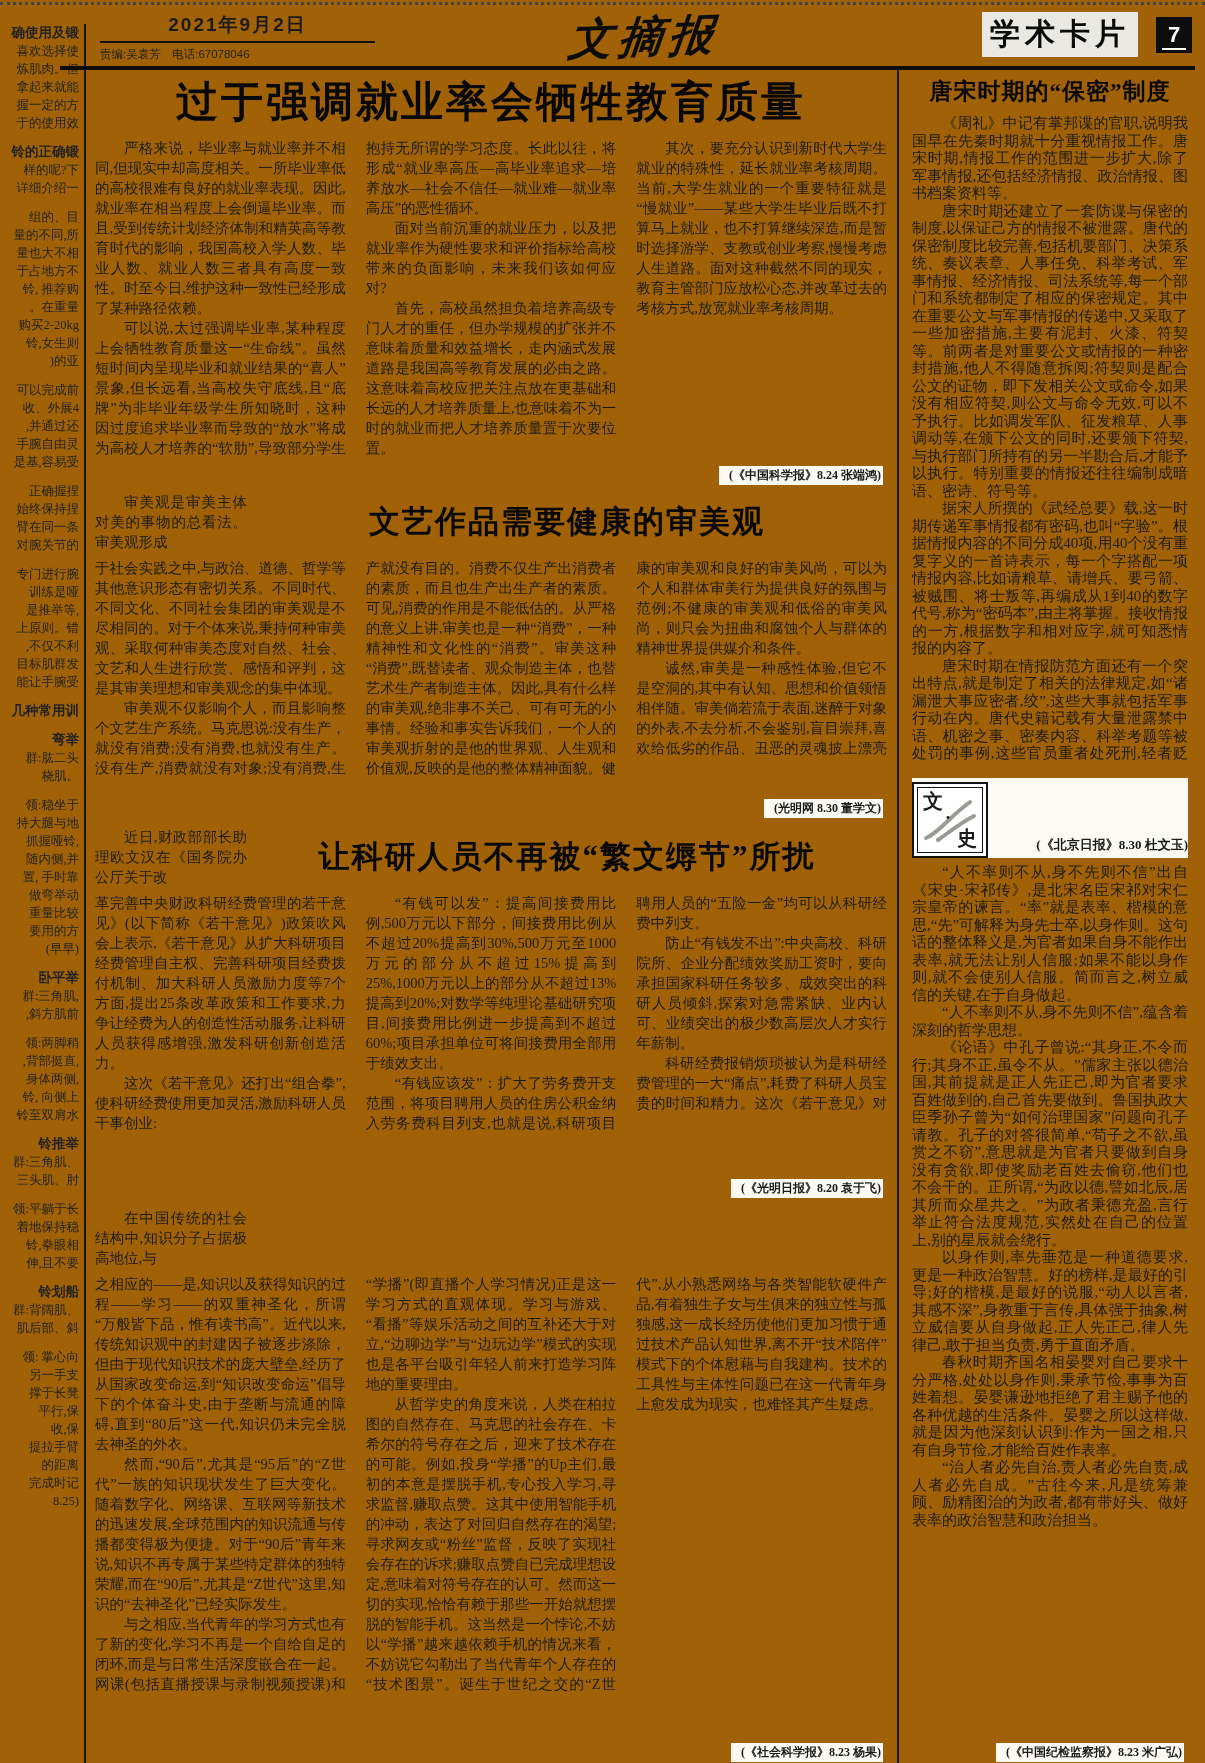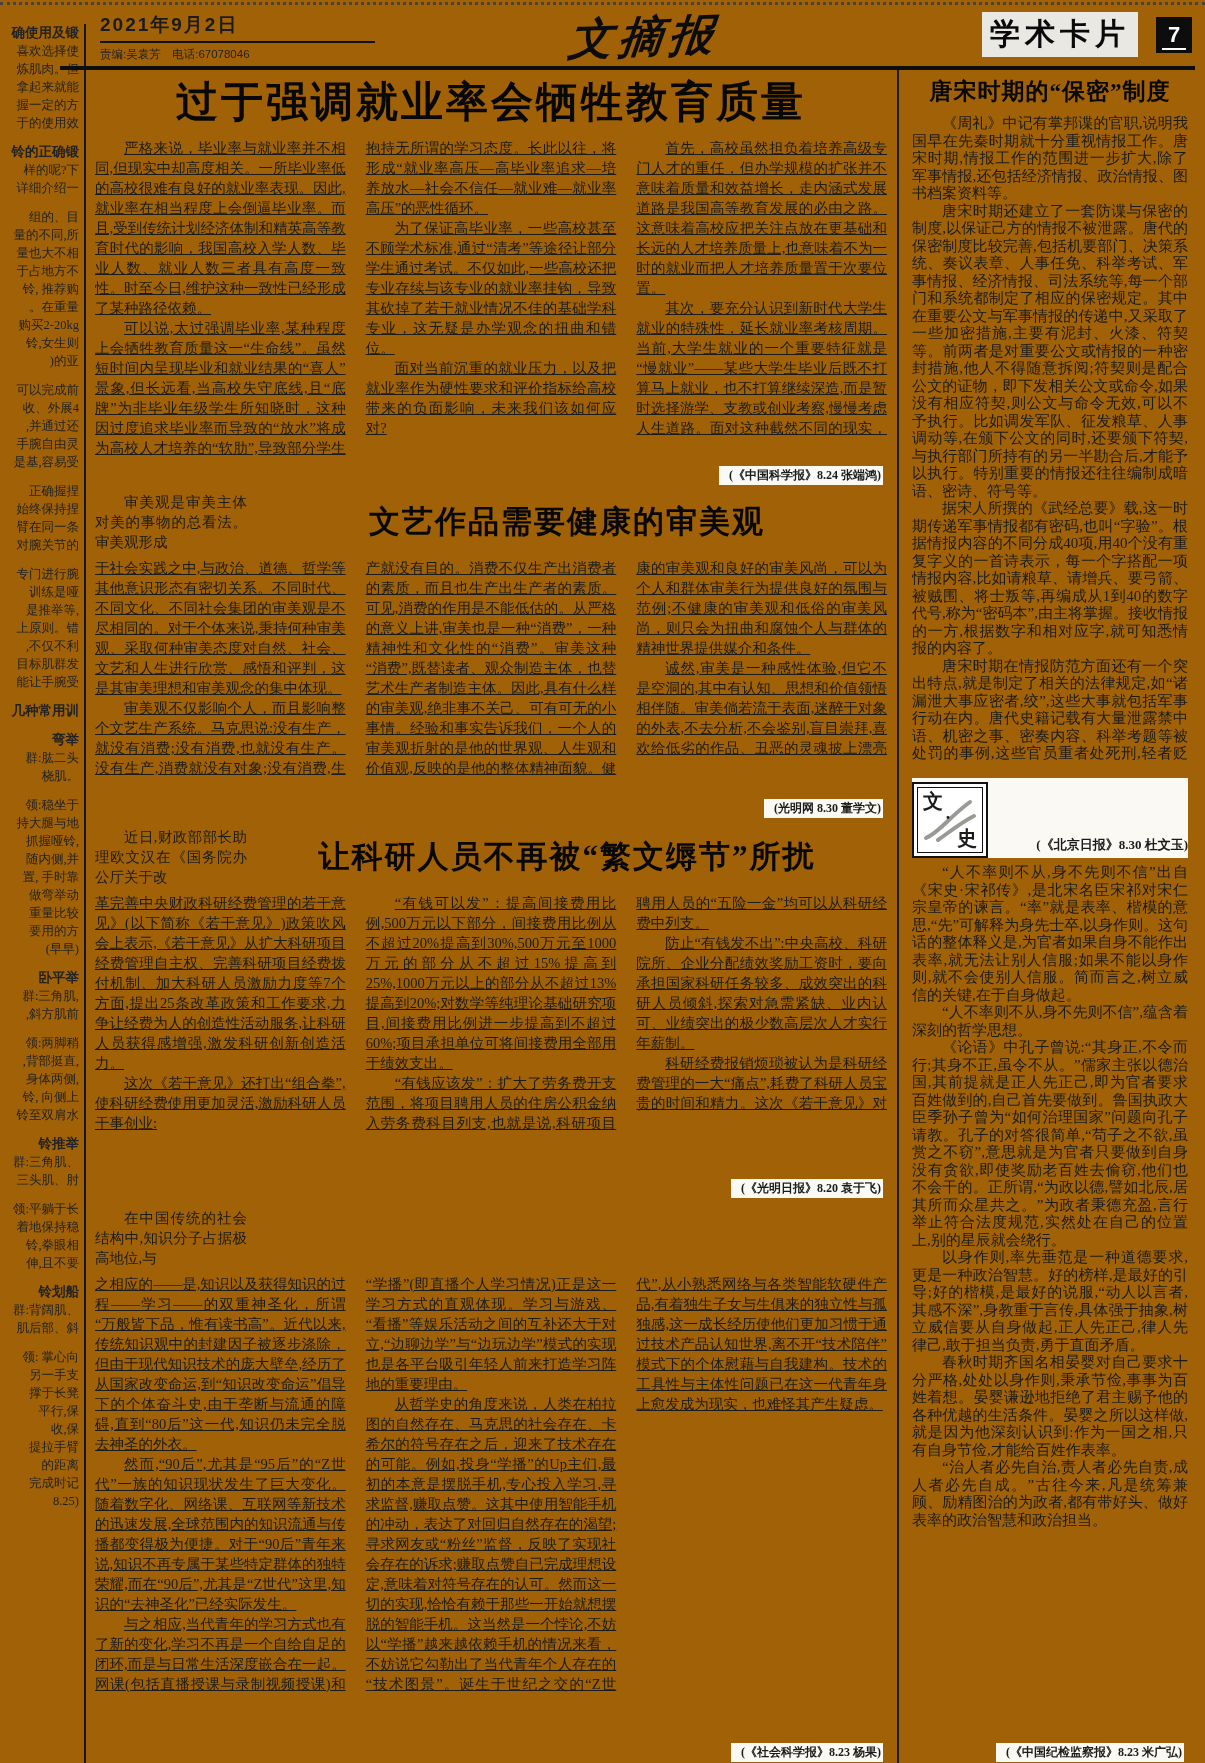--- a/index.html
+++ b/index.html
@@ -4,21 +4,21 @@
 <style>
   html,body{margin:0;padding:0;background:#d8d6d0;}
   .page{position:relative;width:1205px;height:1763px;margin:0 auto;background:#a16207;
         font-family:"Liberation Serif",serif;color:#1b1b1b;overflow:hidden;}
   .dotted-top{position:absolute;left:0;top:2px;width:1205px;border-top:3px dotted #444;}
 
   
   .masthead-row{position:absolute;left:96px;top:8px;width:1096px;height:56px;}
   .date-block{position:absolute;left:4px;top:4px;width:275px;}
   .date{font-size:19px;font-weight:bold;letter-spacing:2px;border-bottom:2px solid #111;
-        padding-bottom:3px;font-family:"Liberation Sans",sans-serif;}
+        padding-bottom:3px;font-family:"Liberation Sans",sans-serif;text-align:center;}
   .editor{font-size:11.5px;margin-top:4px;color:#222;font-family:"Liberation Sans",sans-serif;}
   .masthead{position:absolute;left:50%;top:0;transform:translateX(-50%) skewX(-8deg) rotate(-2deg);
         font-size:44px;font-weight:bold;font-style:italic;letter-spacing:6px;color:#0c0c0c;}
   .section-block{position:absolute;right:0;top:4px;display:flex;align-items:center;gap:18px;}
   .section{font-family:"Liberation Sans",sans-serif;font-weight:bold;font-size:30px;
         letter-spacing:5px;background:#e9e8e3;padding:2px 8px;color:#0a0a0a;}
   .pagenum{width:36px;height:36px;background:#0d0d0d;color:#fff;font-weight:bold;font-size:22px;
         display:flex;align-items:center;justify-content:center;
         font-family:"Liberation Sans",sans-serif;position:relative;}
   .pagenum::after{content:"";position:absolute;left:6px;right:6px;bottom:3px;height:2px;background:#fff;}
@@ -33,21 +33,21 @@
 
   
   .art{position:absolute;box-sizing:border-box;}
   .hl{margin:0;color:#080808;text-align:center;font-weight:900;font-family:"Liberation Serif",serif;}
   .hl-xl{font-size:42px;letter-spacing:3px;line-height:60px;}
   .hl-lg{font-size:31px;letter-spacing:2px;}
   .hrow{display:flex;align-items:stretch;margin-bottom:6px;}
   .intro{width:152px;flex:0 0 152px;font-size:14.5px;line-height:20px;text-align:justify;text-indent:2em;}
   .hrow .hl{flex:1;align-self:center;padding:0 8px;}
   .body{text-align:justify;overflow:hidden;}
-  .cols3{column-count:3;column-gap:20px;column-fill:auto;text-decoration:underline;}
+  .cols3{column-count:3;column-gap:20px;column-fill:auto;}
   .para{margin:0;font-size:14.5px;line-height:20px;text-indent:2em;}
   .body.cont .para:first-child{text-indent:0;}
   .rbody .para{font-size:15px;line-height:17.5px;}
   .source{position:absolute;right:4px;bottom:1px;font-weight:bold;font-size:12px;
         background:#faf9f4;padding:1px 2px 1px 10px;}
 
   #art-employment{left:95px;top:72px;width:792px;height:414px;}
   #art-employment .body{height:336px;margin-top:6px;}
 
   #art-aesthetics{left:95px;top:492px;width:792px;height:327px;}
@@ -188,21 +188,20 @@
   </header>
   <div class="header-rule"></div>
 
   <div class="v-divider"></div>
 
   <section class="art" id="art-employment">
     <h1 class="hl hl-xl">过于强调就业率会牺牲教育质量</h1>
     <div class="body cols3">
         <p class="para">严格来说，毕业率与就业率并不相同,但现实中却高度相关。一所毕业率低的高校很难有良好的就业率表现。因此,就业率在相当程度上会倒逼毕业率。而且,受到传统计划经济体制和精英高等教育时代的影响，我国高校入学人数、毕业人数、就业人数三者具有高度一致性。时至今日,维护这种一致性已经形成了某种路径依赖。</p>
         <p class="para">可以说,太过强调毕业率,某种程度上会牺牲教育质量这一“生命线”。虽然短时间内呈现毕业和就业结果的“喜人”景象,但长远看,当高校失守底线,且“底牌”为非毕业年级学生所知晓时，这种因过度追求毕业率而导致的“放水”将成为高校人才培养的“软肋”,导致部分学生抱持无所谓的学习态度。长此以往，将形成“就业率高压—高毕业率追求—培养放水—社会不信任—就业难—就业率高压”的恶性循环。</p>
-        <p class="para">为了保证高毕业率，一些高校甚至不顾学术标准,通过“清考”等途径让部分学生通过考试。不仅如此,一些高校还把专业存续与该专业的就业率挂钩，导致其砍掉了若干就业情况不佳的基础学科专业，这无疑是办学观念的扭曲和错位。</p>
         <p class="para">面对当前沉重的就业压力，以及把就业率作为硬性要求和评价指标给高校带来的负面影响，未来我们该如何应对?</p>
         <p class="para">首先，高校虽然担负着培养高级专门人才的重任，但办学规模的扩张并不意味着质量和效益增长，走内涵式发展道路是我国高等教育发展的必由之路。这意味着高校应把关注点放在更基础和长远的人才培养质量上,也意味着不为一时的就业而把人才培养质量置于次要位置。</p>
         <p class="para">其次，要充分认识到新时代大学生就业的特殊性，延长就业率考核周期。当前,大学生就业的一个重要特征就是“慢就业”——某些大学生毕业后既不打算马上就业，也不打算继续深造,而是暂时选择游学、支教或创业考察,慢慢考虑人生道路。面对这种截然不同的现实，教育主管部门应放松心态,并改革过去的考核方式,放宽就业率考核周期。</p>
       </div>
     <div class="source">(《中国科学报》8.24 张端鸿)</div>
   </section>
 
   <section class="art" id="art-aesthetics">
     <div class="hrow">
       <div class="intro">审美观是审美主体对美的事物的总看法。审美观形成</div>

